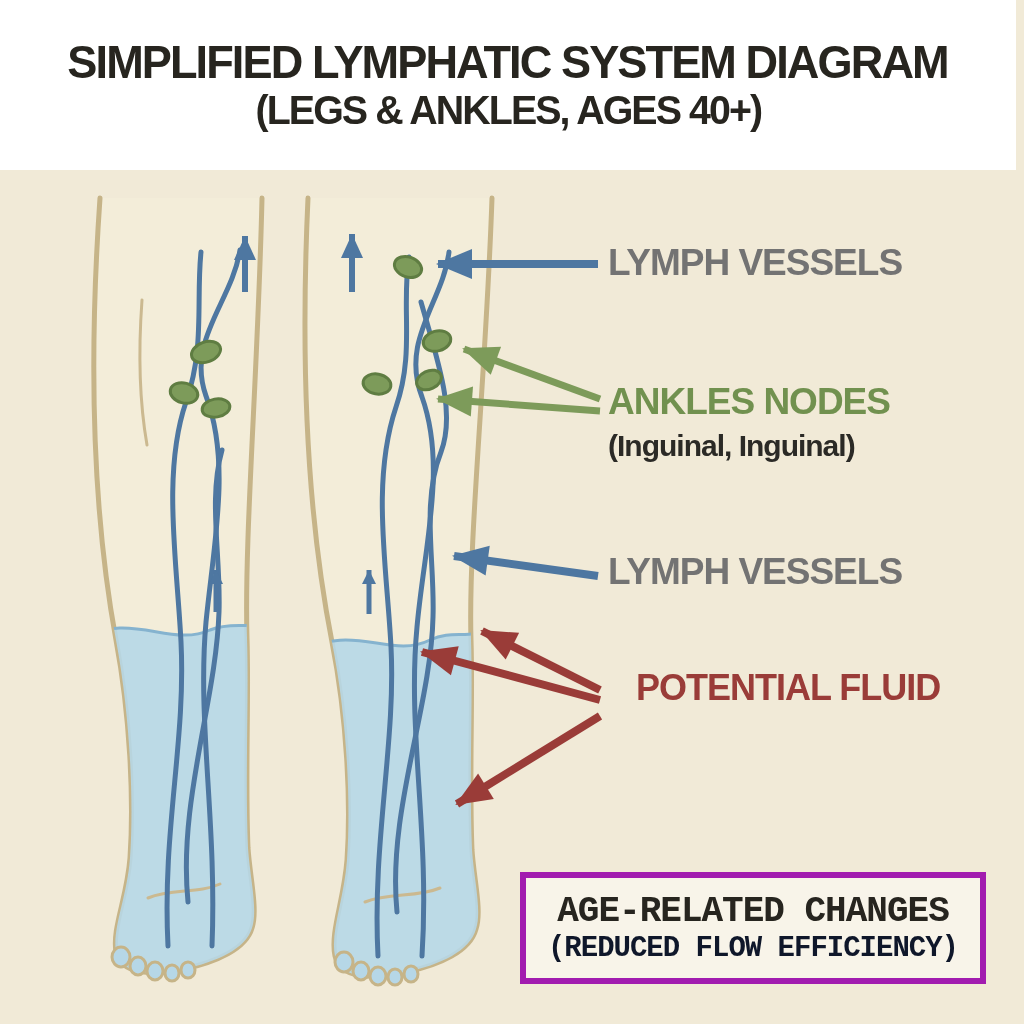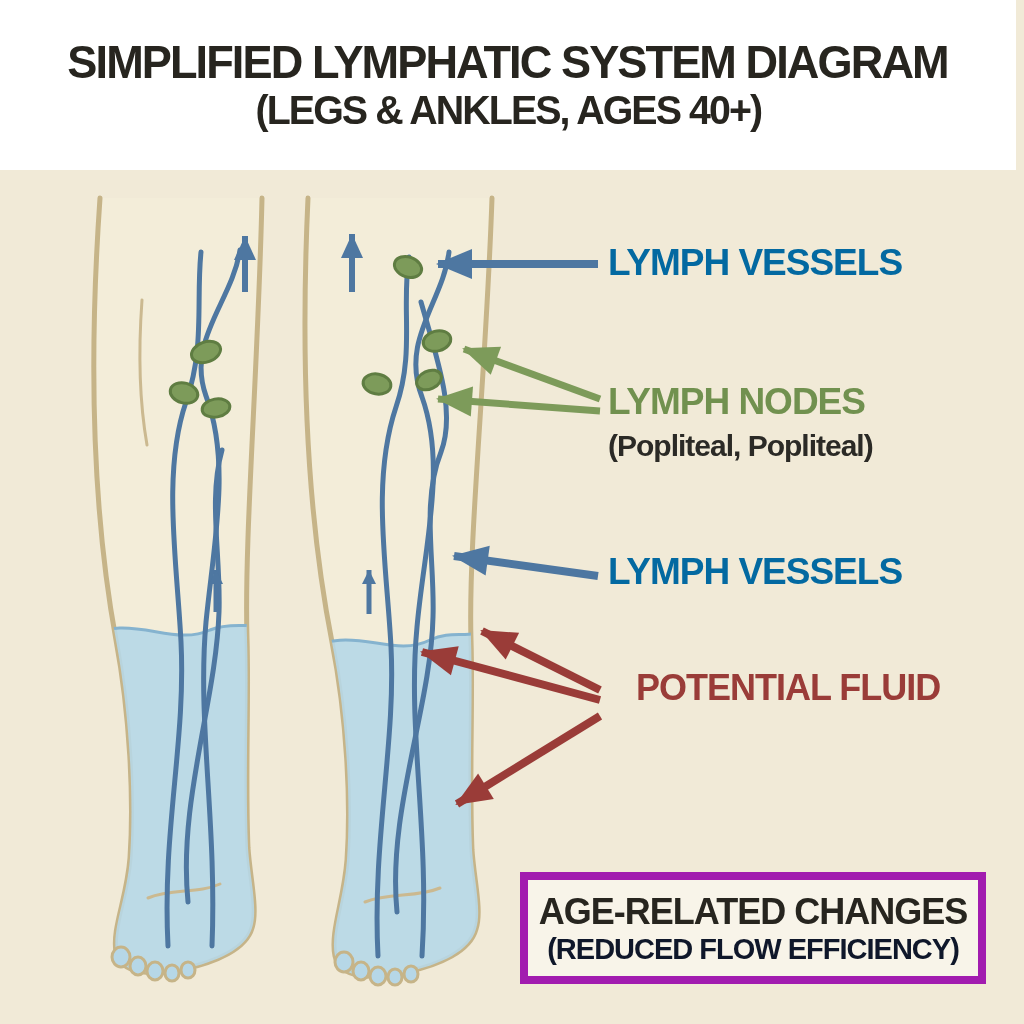--- a/index.html
+++ b/index.html
@@ -20,35 +20,36 @@
     line-height:1.1;transform:scaleX(.96);white-space:nowrap;
   }
   .title-line2{
     font-size:41px;font-weight:800;color:#27251f;letter-spacing:-2px;
     line-height:1.15;transform:scaleX(.96);white-space:nowrap;
   }
   
   .diagram-svg{position:absolute;left:0;top:0;z-index:1;}
   
   .anno{position:absolute;z-index:4;white-space:nowrap;letter-spacing:-1px;}
-  .lbl-blue{color:#0369a1;font-size:37px;font-weight:800;}
+  .lbl-blue{color:#737373;font-size:37px;font-weight:800;}
   .lbl-green{color:#71914f;font-size:37px;font-weight:800;}
   .lbl-dark-sub{color:#2b2a26;font-size:30px;font-weight:700;letter-spacing:-1px;}
   .lbl-red{color:#9a3c38;font-size:36px;font-weight:800;line-height:40px;}
   .anno-vessels-top{left:608px;top:242px;}
   .anno-nodes{left:608px;top:381px;}
   .anno-nodes-sub{left:608px;top:429px;}
   .anno-vessels-mid{left:608px;top:551px;}
   .anno-fluid{left:608px;top:668px;margin-left:28px;}
   
   .callout{
     position:absolute;left:520px;top:872px;width:466px;height:112px;
-    background:#f8f4e9;border:8px solid #a21caf;box-sizing:border-box;
+    background:#f8f4e9;border:6px solid #a21caf;box-sizing:border-box;
     display:flex;flex-direction:column;align-items:center;justify-content:center;
     z-index:4;
+    font-family:Liberation Mono, monospace;
   }
   .callout-line1{font-size:36px;font-weight:800;color:#27251f;letter-spacing:-1px;white-space:nowrap;}
   .callout-line2{font-size:29px;font-weight:800;color:#0f172a;letter-spacing:-1px;white-space:nowrap;}
 </style>
 </head>
 <body>
 
 <div class="stage">
 
   <div class="header">
@@ -143,22 +144,22 @@
     <line x1="600" y1="399" x2="464" y2="349" stroke="#7d9b5a" stroke-width="7" marker-end="url(#ahGreen)"></line>
     <line x1="600" y1="411" x2="438" y2="399" stroke="#7d9b5a" stroke-width="7" marker-end="url(#ahGreen)"></line>
     <line x1="598" y1="576" x2="454" y2="556" stroke="#4e77a1" stroke-width="8" marker-end="url(#ahBlueLg)"></line>
     <line x1="600" y1="700" x2="422" y2="652" stroke="#9a3c38" stroke-width="8" marker-end="url(#ahRed)"></line>
     <line x1="600" y1="690" x2="482" y2="631" stroke="#9a3c38" stroke-width="8" marker-end="url(#ahRed)"></line>
     <line x1="600" y1="716" x2="457" y2="804" stroke="#9a3c38" stroke-width="8" marker-end="url(#ahRed)"></line>
   </svg>
 
   <div class="anno anno-vessels-top lbl-blue">LYMPH VESSELS</div>
 
-  <div class="anno anno-nodes lbl-green">LYMPH NODES</div>
-  <div class="anno anno-nodes-sub lbl-dark-sub">(Popliteal, Popliteal)</div>
+  <div class="anno anno-nodes lbl-green">ANKLES NODES</div>
+  <div class="anno anno-nodes-sub lbl-dark-sub">(Inguinal, Inguinal)</div>
 
   <div class="anno anno-vessels-mid lbl-blue">LYMPH VESSELS</div>
 
   <div class="anno anno-fluid lbl-red">
     <div>POTENTIAL FLUID</div>
   </div>
 
   <div class="callout">
     <div class="callout-line1">AGE-RELATED CHANGES</div>
     <div class="callout-line2">(REDUCED FLOW EFFICIENCY)</div>

